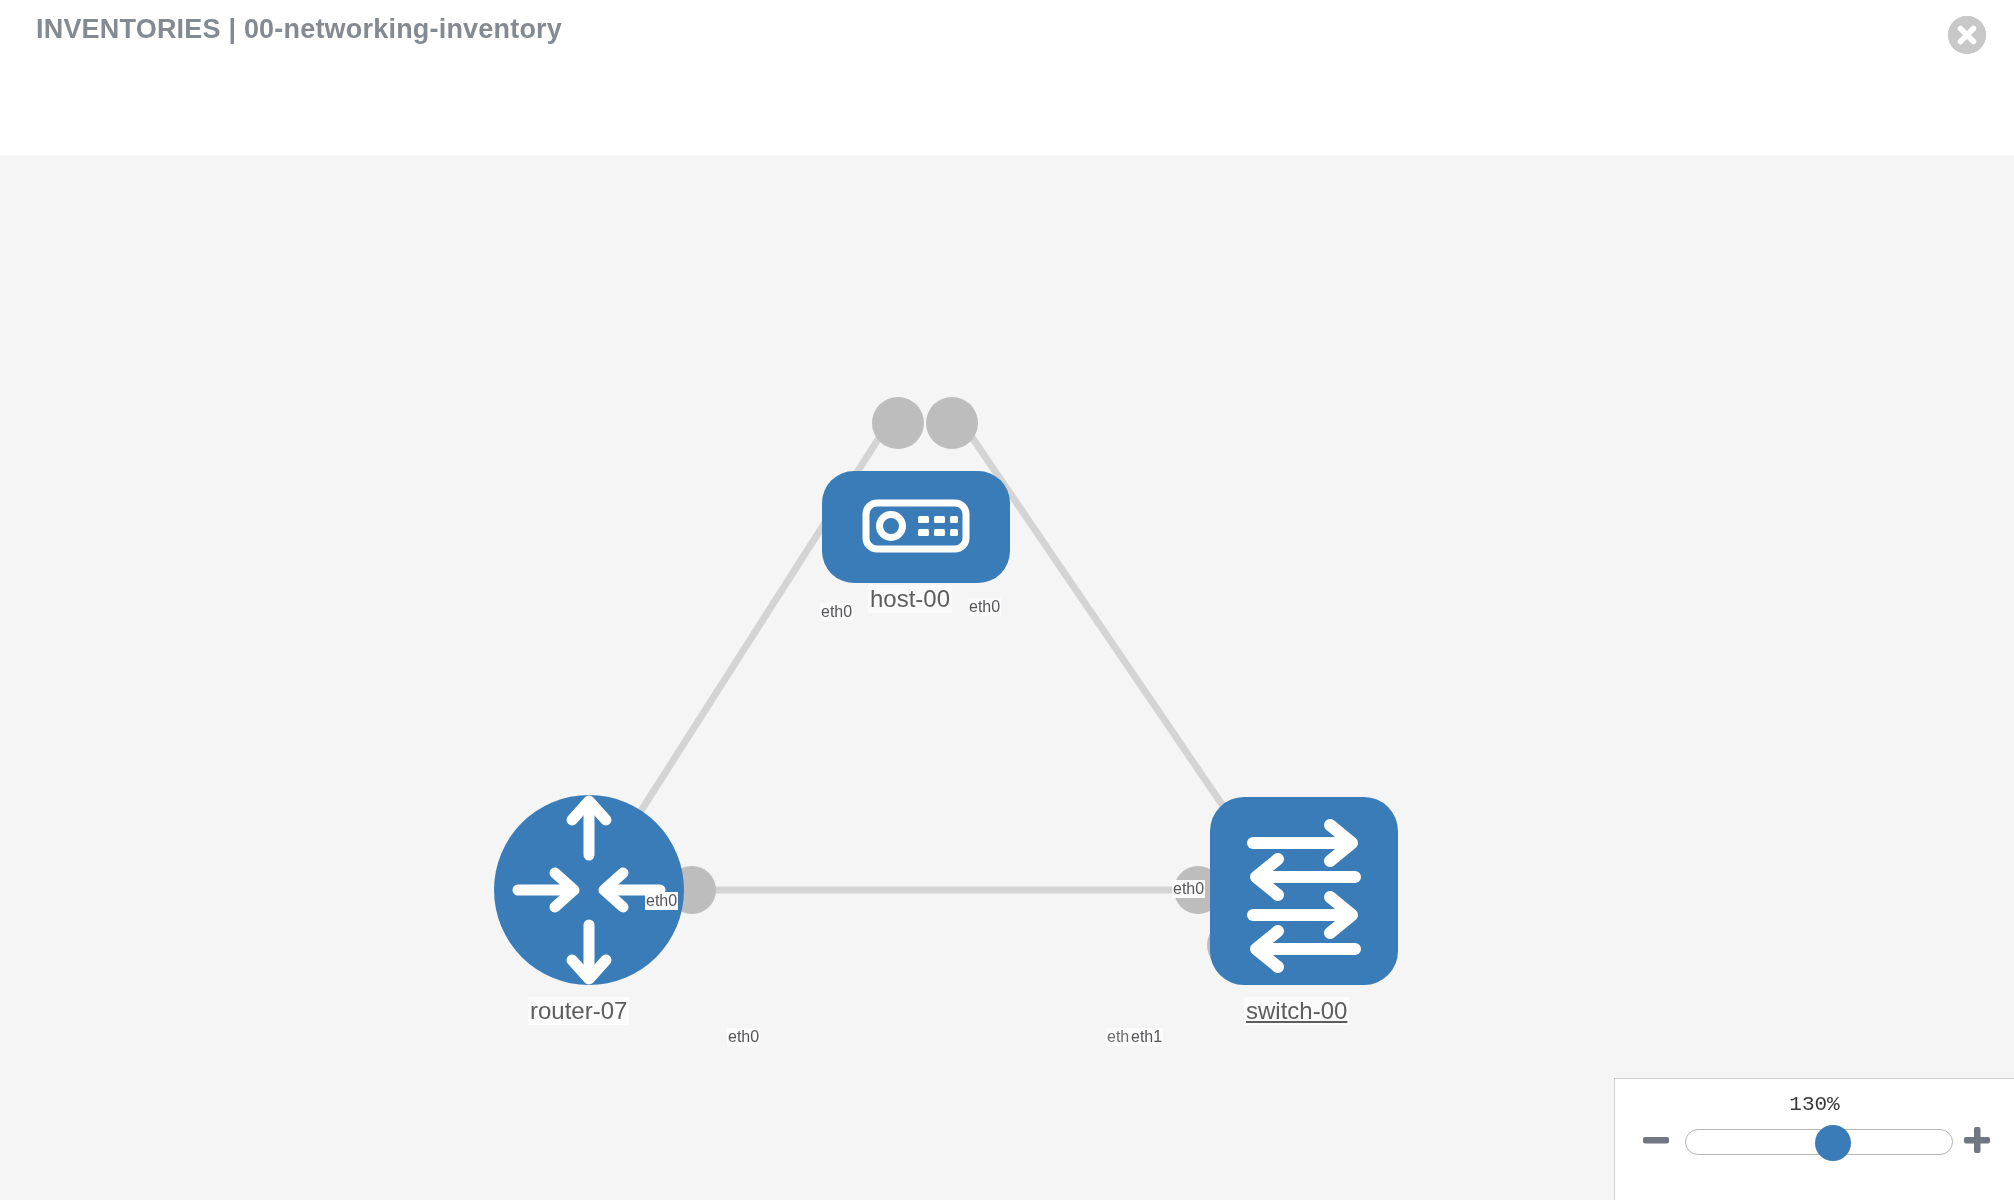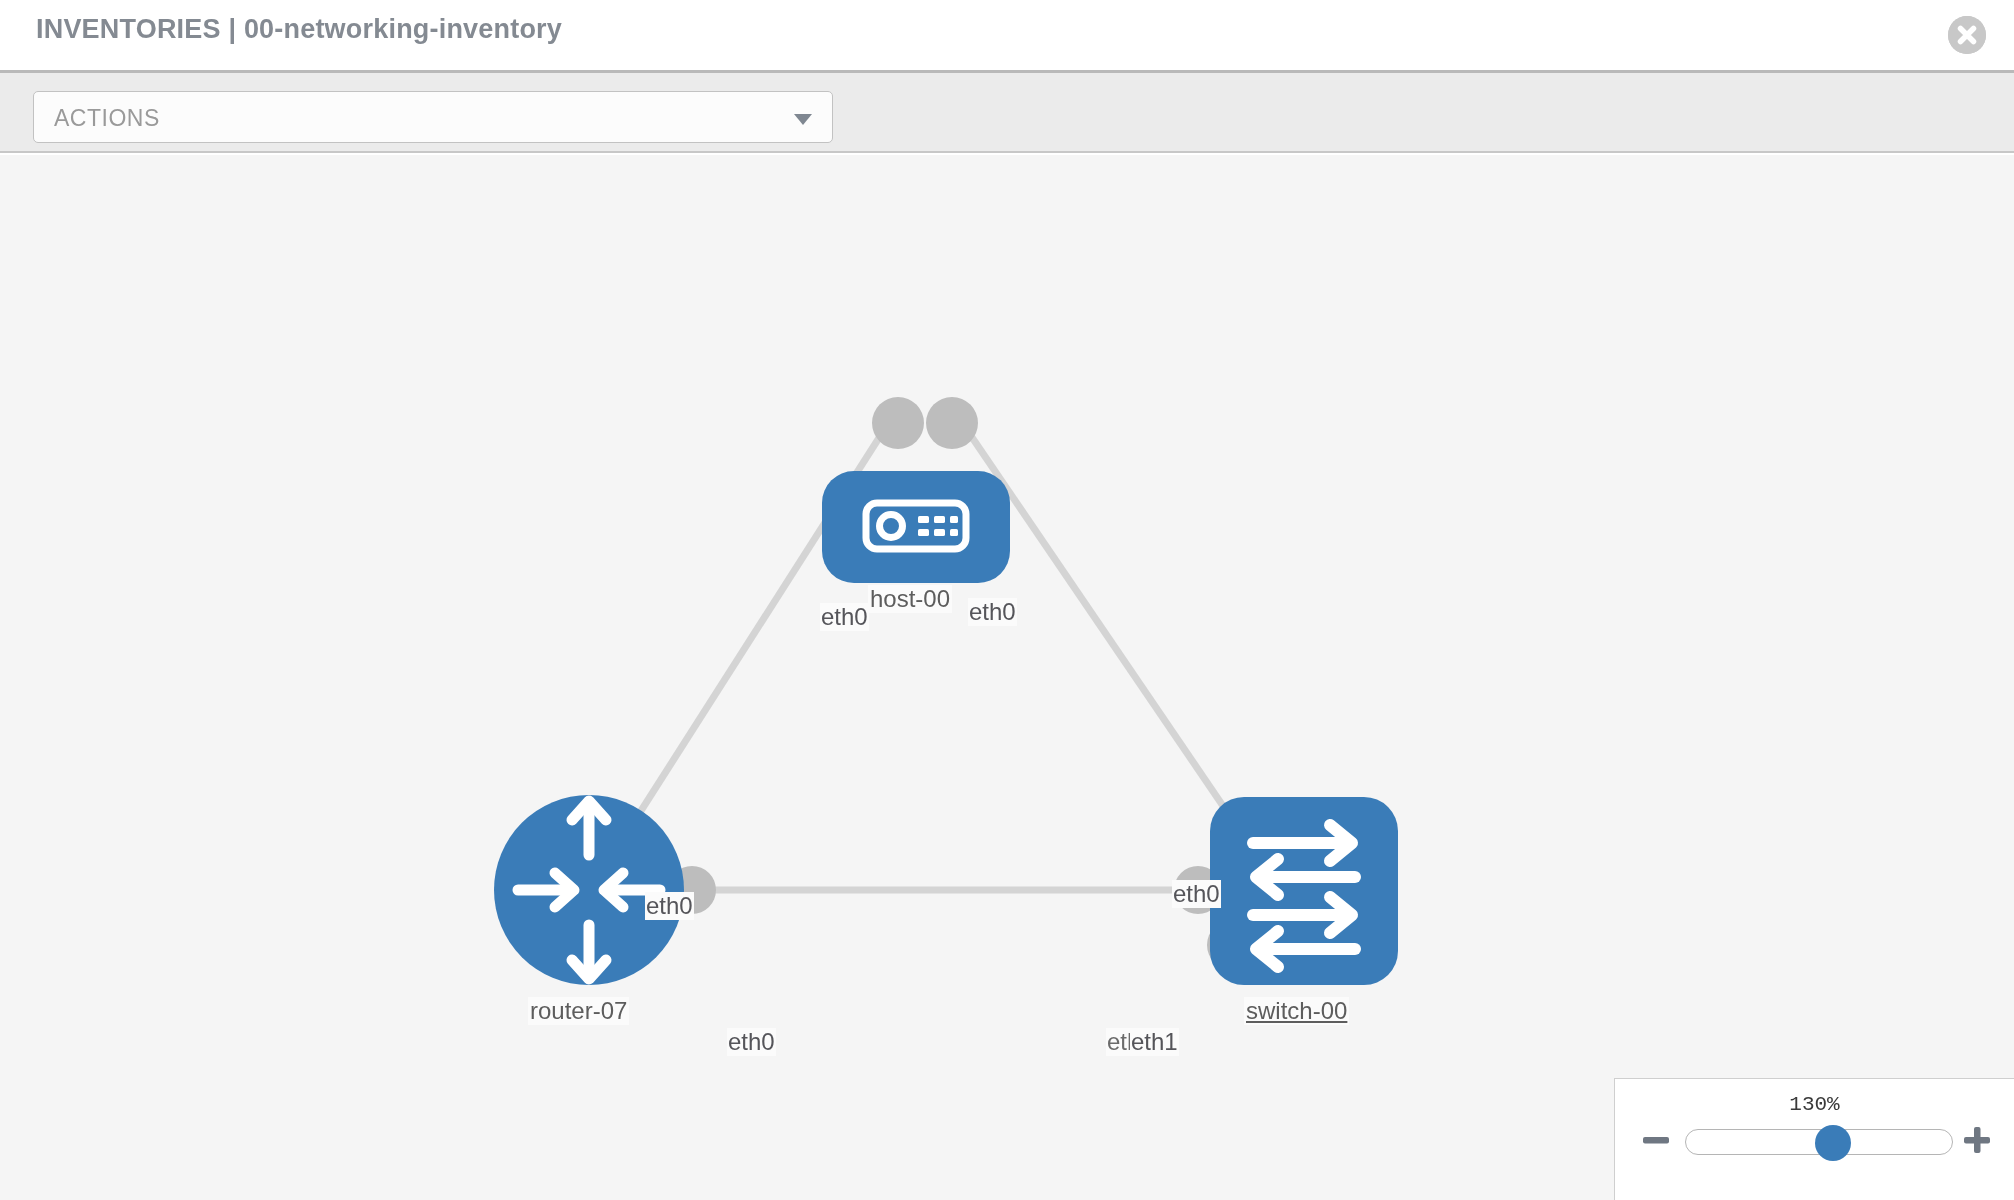--- a/index.html
+++ b/index.html
@@ -82,21 +82,21 @@
   
   .node-label {
     position: absolute;
     font-size: 24px; color: #5d5d5d;
     background: #fbfbfb;
     white-space: nowrap;
     padding: 0 2px;
   }
   .edge-label {
     position: absolute;
-    font-size: 24px; color: #55555a;
+    font-size: 16px; color: #55555a;
     background: #fbfbfb;
     white-space: nowrap;
     padding: 0 1px;
   }
 
   
   .zoom-panel {
     position: absolute; right: 0; bottom: 0;
     width: 400px; height: 122px;
     background: #ffffff;
@@ -134,52 +134,20 @@
   <div class="header">
     <div class="header-title">INVENTORIES | 00-networking-inventory</div>
     <div class="close-btn">
       <svg width="38" height="38" viewBox="0 0 38 38" aria-hidden="true">
         <circle cx="19" cy="19" r="19" fill="#c8c8c8"></circle>
         <path d="M12.5 12.5 L25.5 25.5 M25.5 12.5 L12.5 25.5" stroke="#ffffff" stroke-width="5.5" stroke-linecap="round"></path>
       </svg>
     </div>
   </div>
 
-  <div class="toolbar">
-
-    <div class="actions-select">
-      <span class="actions-label">ACTIONS</span>
-      <span class="caret"></span>
-    </div>
-
-    <div class="tool-icon tool-wrench">
-      <svg width="44" height="44" viewBox="0 0 44 44" aria-hidden="true">
-        <g fill="#7d8691">
-          <path d="M33.6 7.2 a11 11 0 0 0 -13.8 13.6 L8.2 32.4 a3.6 3.6 0 0 0 0 5.1 l0.9 0.9
-                   a3.6 3.6 0 0 0 5.1 0 L25.8 26.8 a11 11 0 0 0 13.6 -13.8 l-6.2 6.2 -6.4 -6.4 z"></path>
-        </g>
-      </svg>
-    </div>
-
-    <div class="tool-icon tool-key">
-      <svg width="44" height="44" viewBox="0 0 44 44" aria-hidden="true">
-        <g fill="none" stroke="#7d8691" stroke-width="4.6" stroke-linecap="round">
-          <circle cx="15" cy="15" r="7.4"></circle>
-          <path d="M20.4 20.4 L35.5 35.5"></path>
-          <path d="M30 30 L34.5 25.5"></path>
-          <path d="M35 35 L39.5 30.5"></path>
-        </g>
-      </svg>
-    </div>
-
-    <div class="search-box">
-      <span class="search-label" title="SEARCH">SEARCH</span>
-      <span class="caret"></span>
-    </div>
-  </div>
 
   <div class="canvas">
 
     <svg class="topo-svg" width="2014" height="1045" aria-hidden="true">
       <defs>
         <clipPath id="clipHostIcon">
             <rect x="0" y="0" width="2014" height="1045"></rect>
           </clipPath>
       </defs>
 

